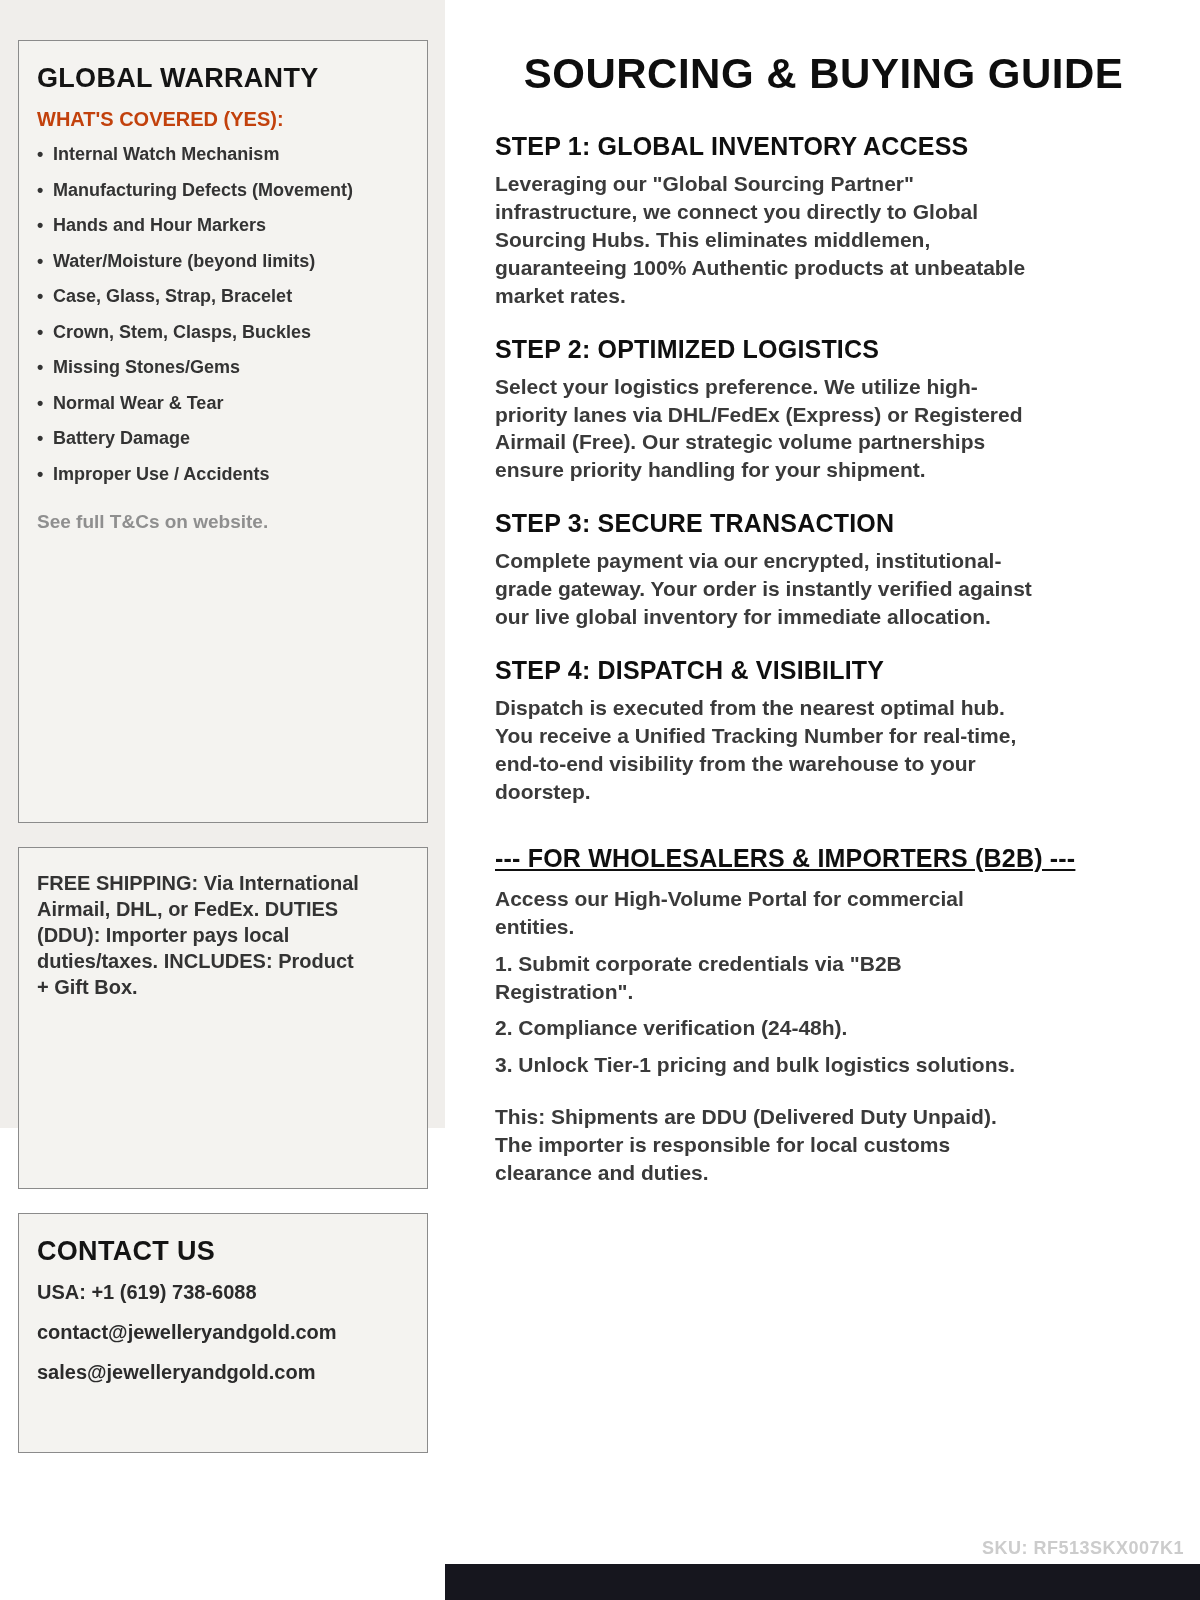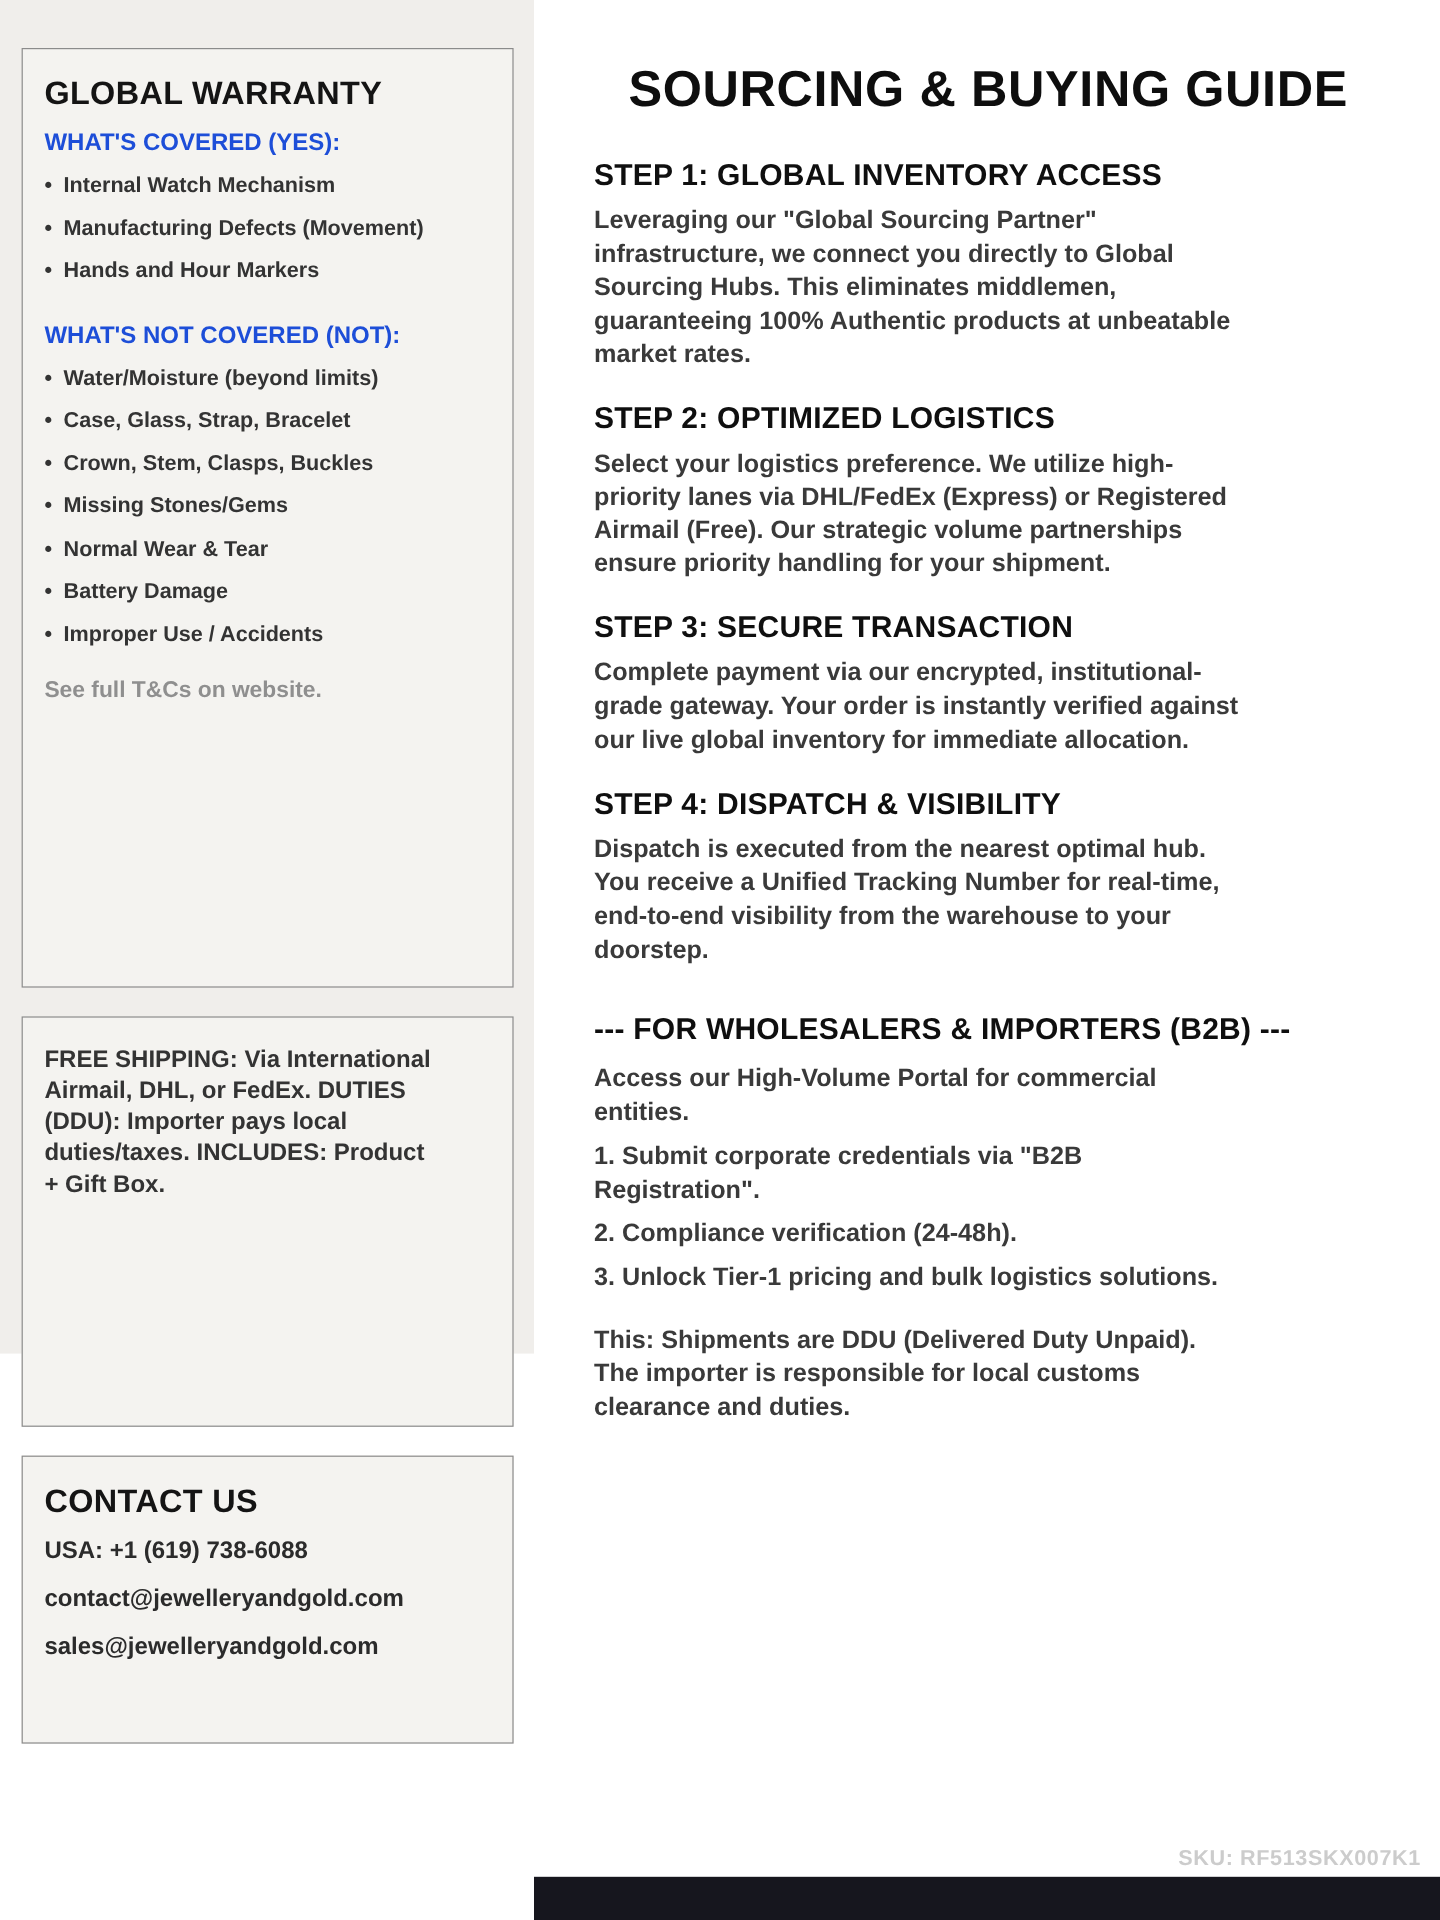--- a/index.html
+++ b/index.html
@@ -26,21 +26,21 @@
   .box + .box { margin-top:24px; }
   .box-warranty { height:783px; }
   .box-terms    { height:342px; }
   .box-contact  { height:240px; }
 
   .box h2 {
     font-size:27px; font-weight:bold; color:#141414;
     letter-spacing:0.3px; margin-bottom:14px;
   }
   .sub-heading {
-    font-size:20px; font-weight:bold; color:#1d4ed8;
+    font-size:20px; font-weight:bold; color:#c2410c;
     margin:6px 0 12px 0;
   }
   .sub-heading.second { margin-top:32px; }
   ul.cover-list { list-style:none; }
   ul.cover-list li {
     font-size:18px; font-weight:600; color:#333333;
     line-height:1.25; margin-bottom:13px;
     padding-left:16px; position:relative;
   }
   ul.cover-list li::before {
@@ -76,21 +76,21 @@
     font-size:25px; font-weight:bold; color:#0f0f0f;
     margin-bottom:9px; letter-spacing:0.2px;
   }
   .step-body {
     font-size:21px; font-weight:600; color:#3a3a3a;
     line-height:1.33; max-width:545px;
   }
   .b2b { margin-top:38px; }
   .b2b-heading {
     font-size:25px; font-weight:bold; color:#0f0f0f;
-    margin-bottom:12px; letter-spacing:0.2px;
+    margin-bottom:12px; letter-spacing:0.2px;text-decoration:underline;
   }
   .b2b-intro, .b2b-item {
     font-size:21px; font-weight:600; color:#3a3a3a;
     line-height:1.33; max-width:545px; margin-bottom:9px;
   }
   .b2b-note {
     margin-top:24px;
     font-size:21px; font-weight:600; color:#3a3a3a;
     line-height:1.33; max-width:520px;
   }
@@ -114,21 +114,20 @@
     <section class="box box-warranty">
       <h2>GLOBAL WARRANTY</h2>
 
       <div class="sub-heading">WHAT'S COVERED (YES):</div>
       <ul class="cover-list">
         <li>Internal Watch Mechanism</li>
         <li>Manufacturing Defects (Movement)</li>
         <li>Hands and Hour Markers</li>
       </ul>
 
-      <div class="sub-heading second">WHAT'S NOT COVERED (NOT):</div>
       <ul class="cover-list">
         <li>Water/Moisture (beyond limits)</li>
         <li>Case, Glass, Strap, Bracelet</li>
         <li>Crown, Stem, Clasps, Buckles</li>
         <li>Missing Stones/Gems</li>
         <li>Normal Wear &amp; Tear</li>
         <li>Battery Damage</li>
         <li>Improper Use / Accidents</li>
       </ul>
 

